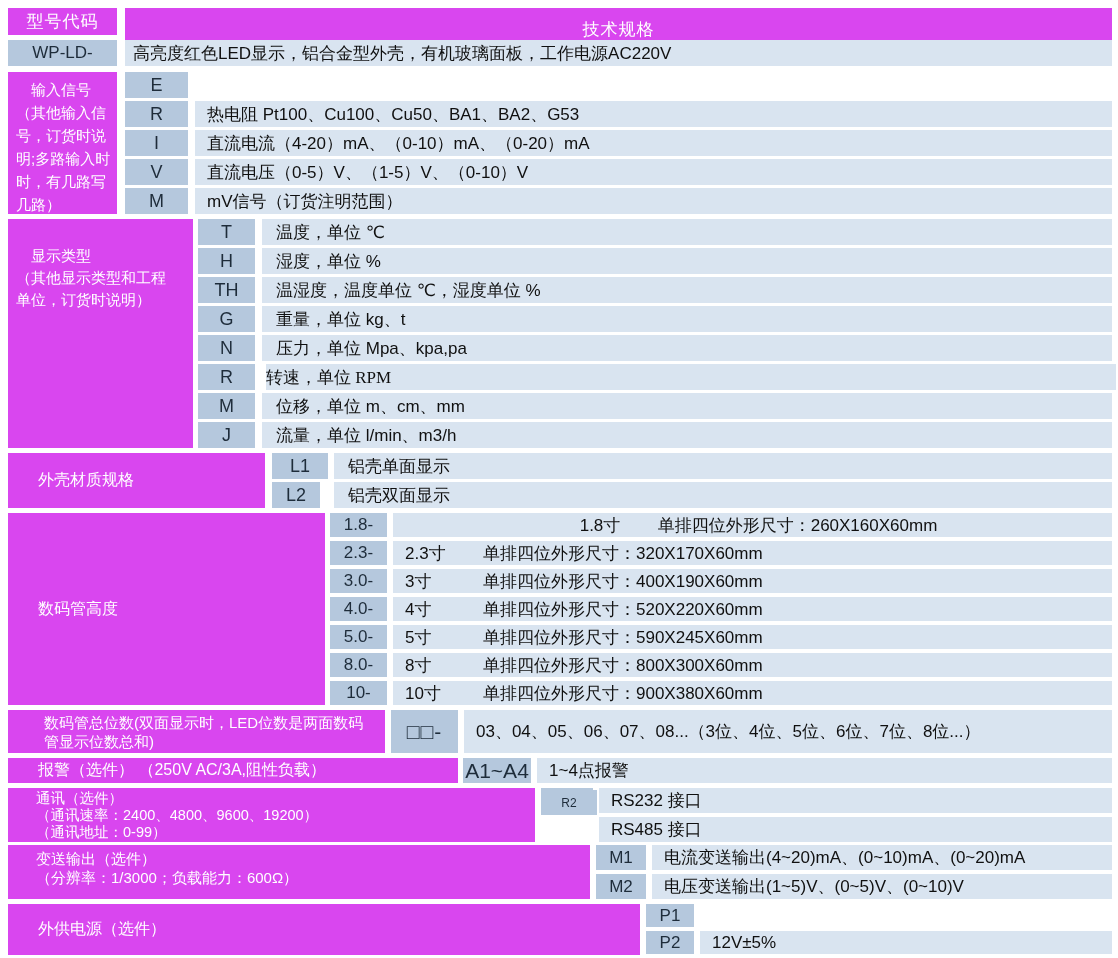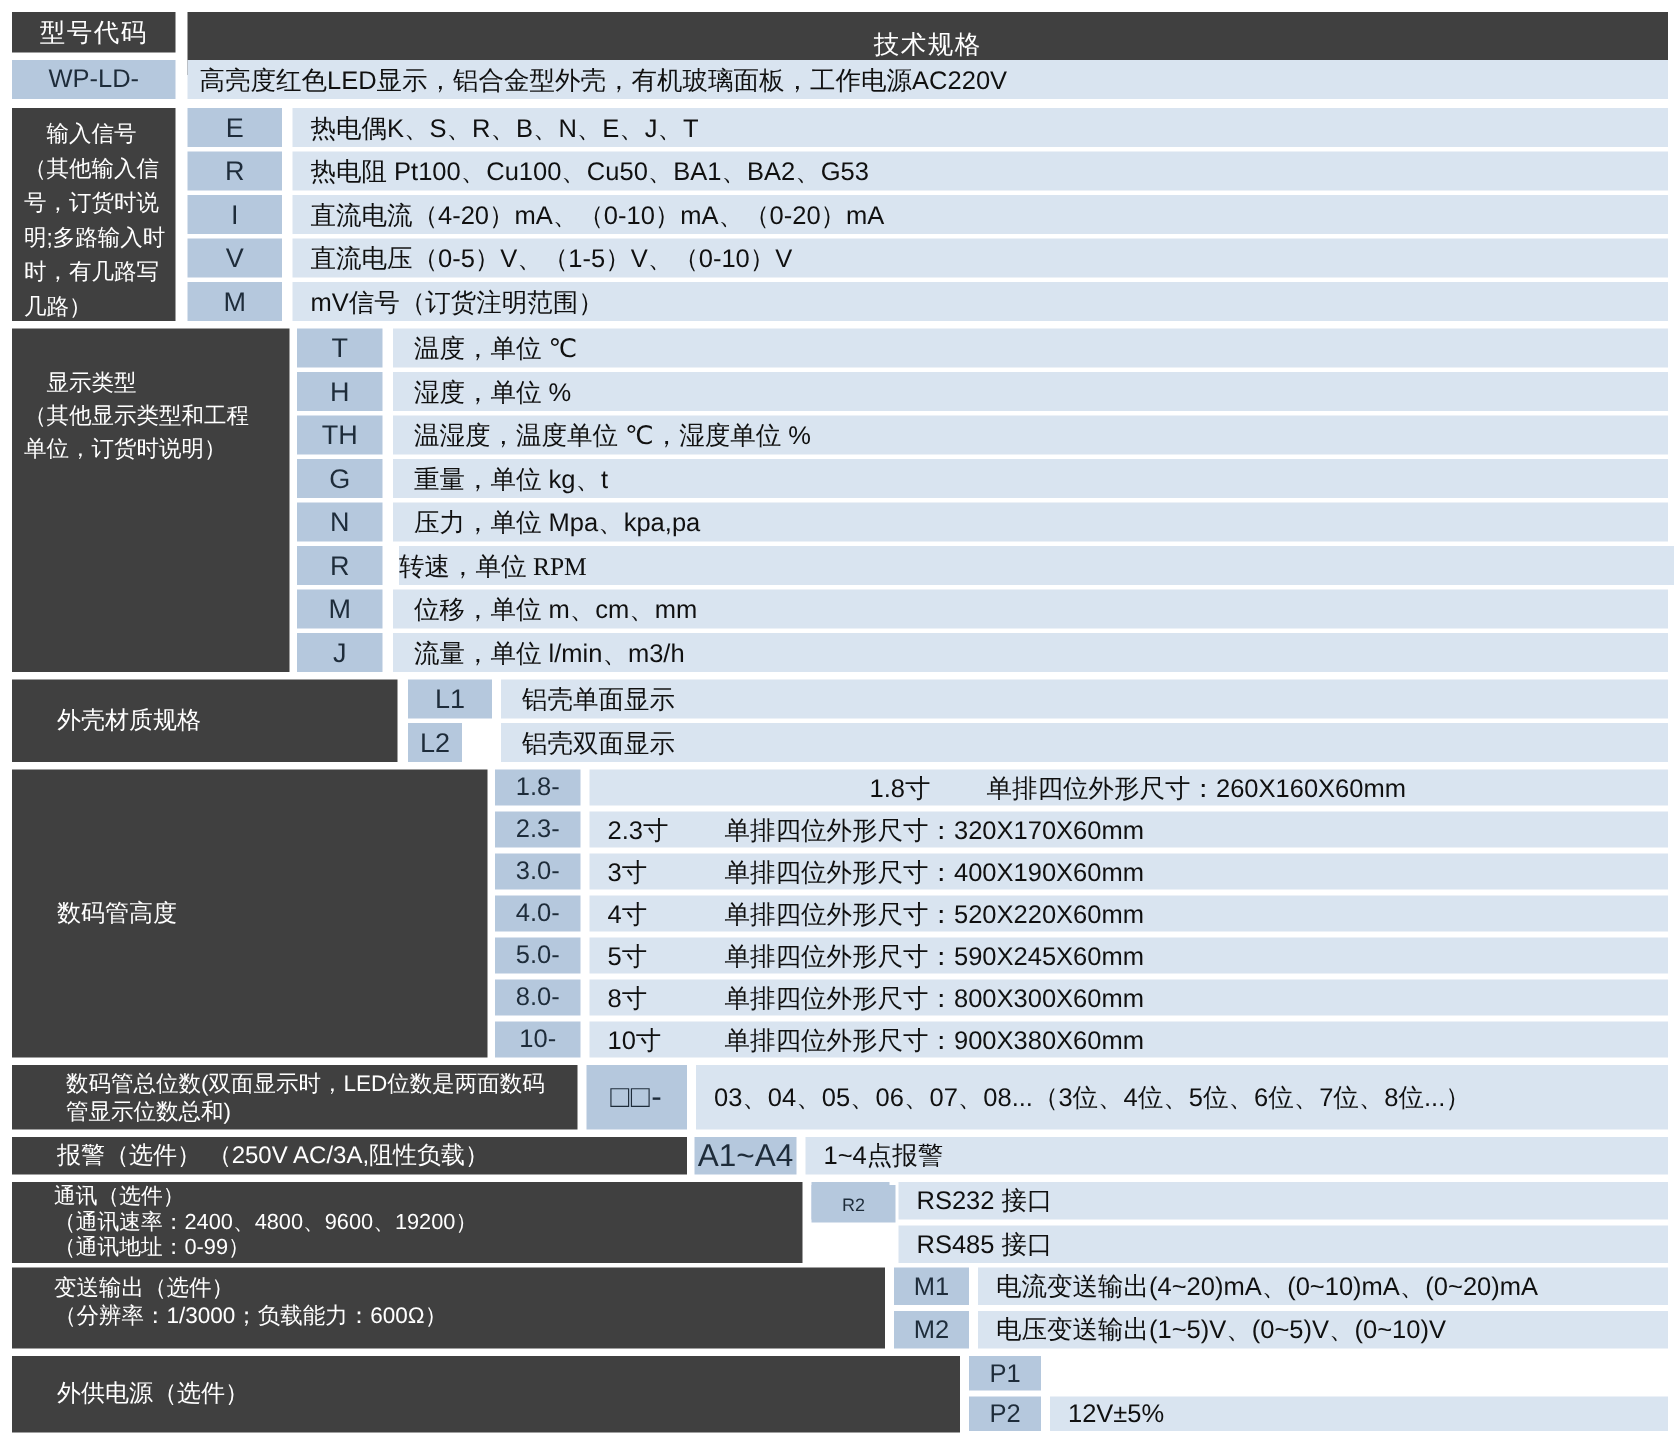--- a/index.html
+++ b/index.html
@@ -2,21 +2,21 @@
 <html><head>
 <meta charset="utf-8">
 <style>
   html,body{margin:0;padding:0;background:#fff;}
   .page{
     position:relative;width:1118px;height:958px;background:#fff;
     font-family:"Liberation Sans","DejaVu Sans",sans-serif;
     color:#111;overflow:hidden;
   }
   .cell{position:absolute;box-sizing:border-box;}
-  .dark{background:#404040;color:#fff;}
+  .dark{background:#d946ef;color:#fff;}
   .codebg{background:#B5C8DD;color:#1e2c3a;}
   .rowbg{background:#D9E4F0;color:#101010;}
   .center{display:flex;align-items:center;justify-content:center;}
   .vcenter{display:flex;align-items:center;}
   .desc{display:flex;align-items:center;padding-left:12px;font-size:17px;white-space:nowrap;}
   .code{display:flex;align-items:center;justify-content:center;font-size:18px;}
   .label-multi{white-space:pre-wrap;font-size:15px;line-height:23px;padding:6px 4px 0 8px;}
   .label-single{font-size:16px;padding-left:30px;white-space:nowrap;}
   .hdr{font-size:17px;letter-spacing:1px;}
   .size-col{display:inline-block;width:78px;white-space:nowrap;}
@@ -33,21 +33,20 @@
   <div class="cell codebg center" style="left:8px;top:40px;width:109px;height:26px;font-size:17px;">WP-LD-</div>
   <div class="cell rowbg desc" style="left:125px;top:40px;width:987px;height:26px;padding-left:8px;">高亮度红色LED显示，铝合金型外壳，有机玻璃面板，工作电源AC220V</div>
 
   <div class="cell dark label-multi" style="left:8px;top:72px;width:109px;height:142px;">　输入信号
 （其他输入信
 号，订货时说
 明;多路输入时
 时，有几路写
 几路）</div>
   <div class="cell codebg code" style="left:125px;top:72px;width:63px;height:26px;">E</div>
-  <div class="cell rowbg desc" style="left:195px;top:72px;width:917px;height:26px;">热电偶K、S、R、B、N、E、J、T</div>
   <div class="cell codebg code" style="left:125px;top:101px;width:63px;height:26px;">R</div>
   <div class="cell rowbg desc" style="left:195px;top:101px;width:917px;height:26px;">热电阻 Pt100、Cu100、Cu50、BA1、BA2、G53</div>
   <div class="cell codebg code" style="left:125px;top:130px;width:63px;height:26px;">I</div>
   <div class="cell rowbg desc" style="left:195px;top:130px;width:917px;height:26px;">直流电流（4-20）mA、（0-10）mA、（0-20）mA</div>
   <div class="cell codebg code" style="left:125px;top:159px;width:63px;height:26px;">V</div>
   <div class="cell rowbg desc" style="left:195px;top:159px;width:917px;height:26px;">直流电压（0-5）V、（1-5）V、（0-10）V</div>
   <div class="cell codebg code" style="left:125px;top:188px;width:63px;height:26px;">M</div>
   <div class="cell rowbg desc" style="left:195px;top:188px;width:917px;height:26px;">mV信号（订货注明范围）</div>
 
   <div class="cell dark label-multi" style="left:8px;top:219px;width:185px;height:229px;padding-top:26px;line-height:22px;">　显示类型
@@ -66,21 +65,21 @@
   <div class="cell codebg code" style="left:198px;top:364px;width:57px;height:26px;">R</div>
   <div class="cell rowbg desc" style="left:266px;top:364px;width:850px;height:26px;padding-left:0;font-family:Liberation Serif, serif;">转速，单位 RPM</div>
   <div class="cell codebg code" style="left:198px;top:393px;width:57px;height:26px;">M</div>
   <div class="cell rowbg desc" style="left:262px;top:393px;width:850px;height:26px;padding-left:14px;">位移，单位 m、cm、mm</div>
   <div class="cell codebg code" style="left:198px;top:422px;width:57px;height:26px;">J</div>
   <div class="cell rowbg desc" style="left:262px;top:422px;width:850px;height:26px;padding-left:14px;">流量，单位 l/min、m3/h</div>
 
   <div class="cell dark vcenter label-single" style="left:8px;top:453px;width:257px;height:55px;">外壳材质规格</div>
   <div class="cell codebg code" style="left:272px;top:453px;width:56px;height:26px;">L1</div>
   <div class="cell rowbg desc" style="left:334px;top:453px;width:778px;height:26px;padding-left:14px;">铝壳单面显示</div>
-  <div class="cell codebg code" style="left:272px;top:482px;width:36px;height:26px;">L2</div>
+  <div class="cell codebg code" style="left:272px;top:482px;width:48px;height:26px;">L2</div>
   <div class="cell rowbg desc" style="left:334px;top:482px;width:778px;height:26px;padding-left:14px;">铝壳双面显示</div>
 
   <div class="cell dark vcenter label-single" style="left:8px;top:513px;width:317px;height:192px;">数码管高度</div>
 
   <div class="cell codebg code" style="left:330px;top:513px;width:57px;height:24px;font-size:17px;">1.8-</div>
   <div class="cell rowbg desc" style="left:393px;top:513px;width:719px;height:24px;justify-content:center;">
       <span class="size-col">1.8寸</span>
       <span>单排四位外形尺寸：260X160X60mm</span>
     </div>
   <div class="cell codebg code" style="left:330px;top:541px;width:57px;height:24px;font-size:17px;">2.3-</div>

